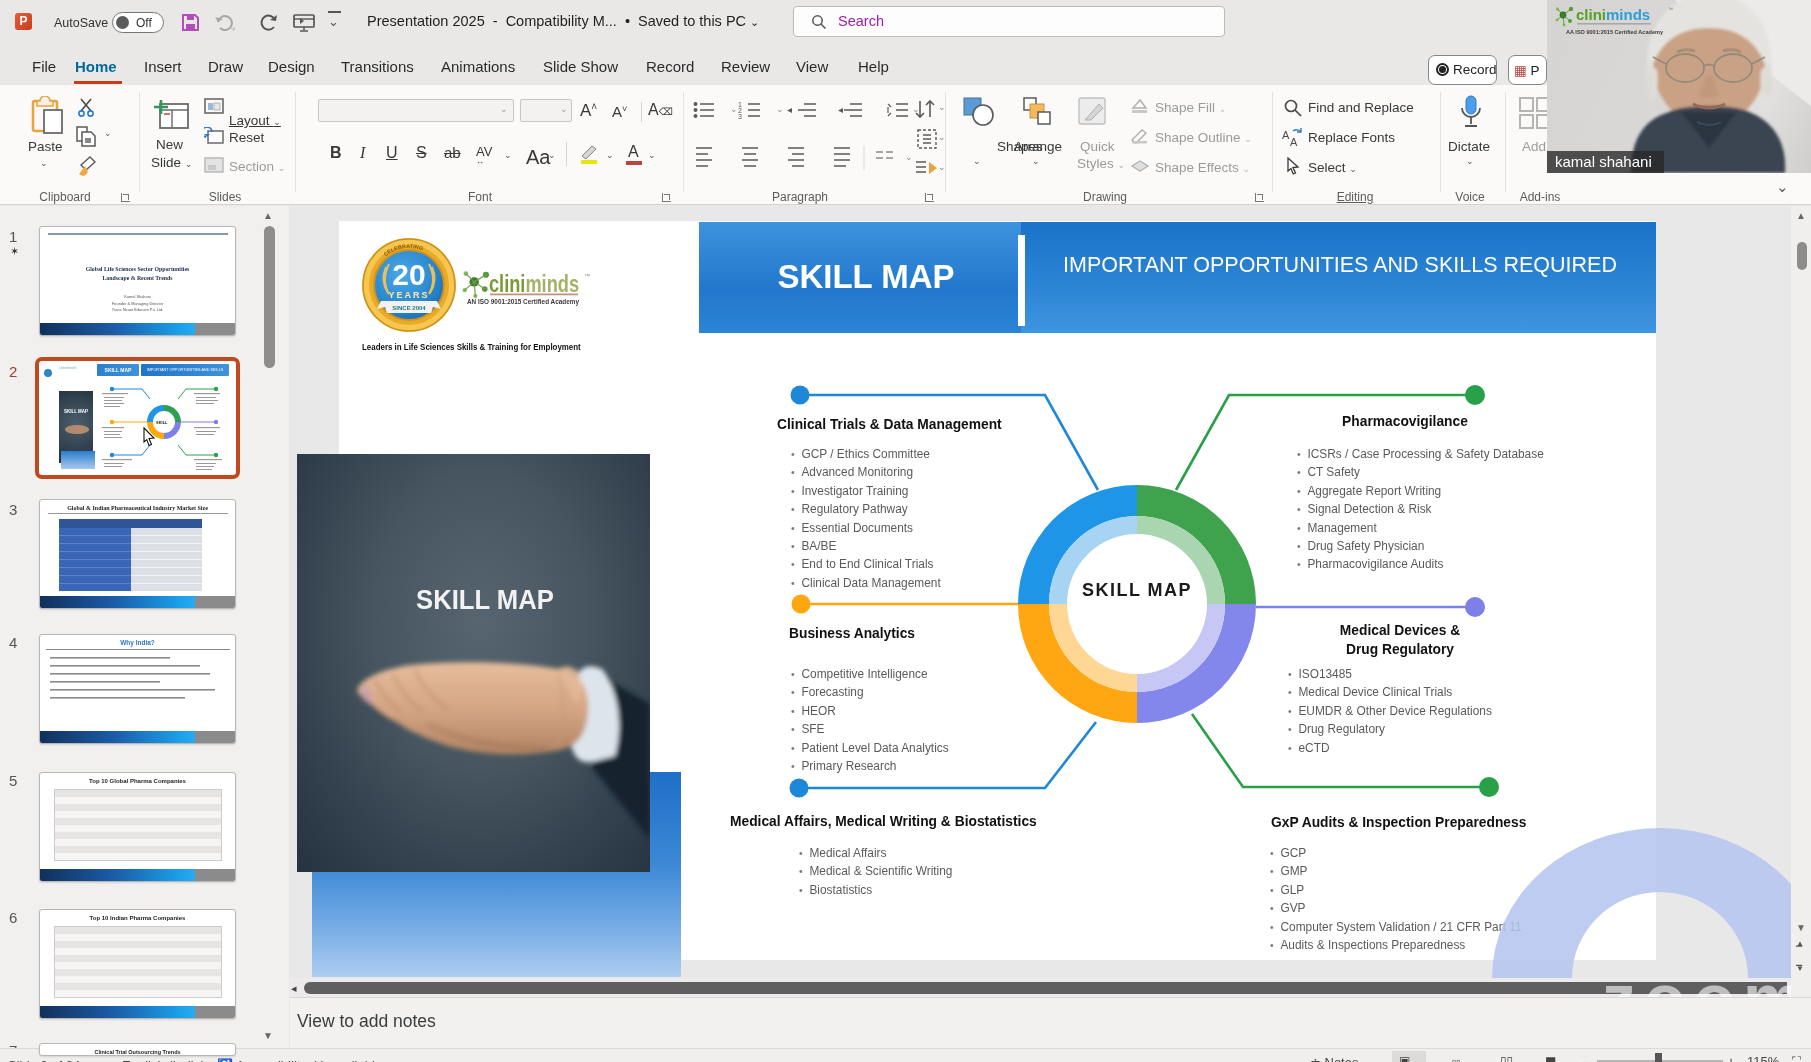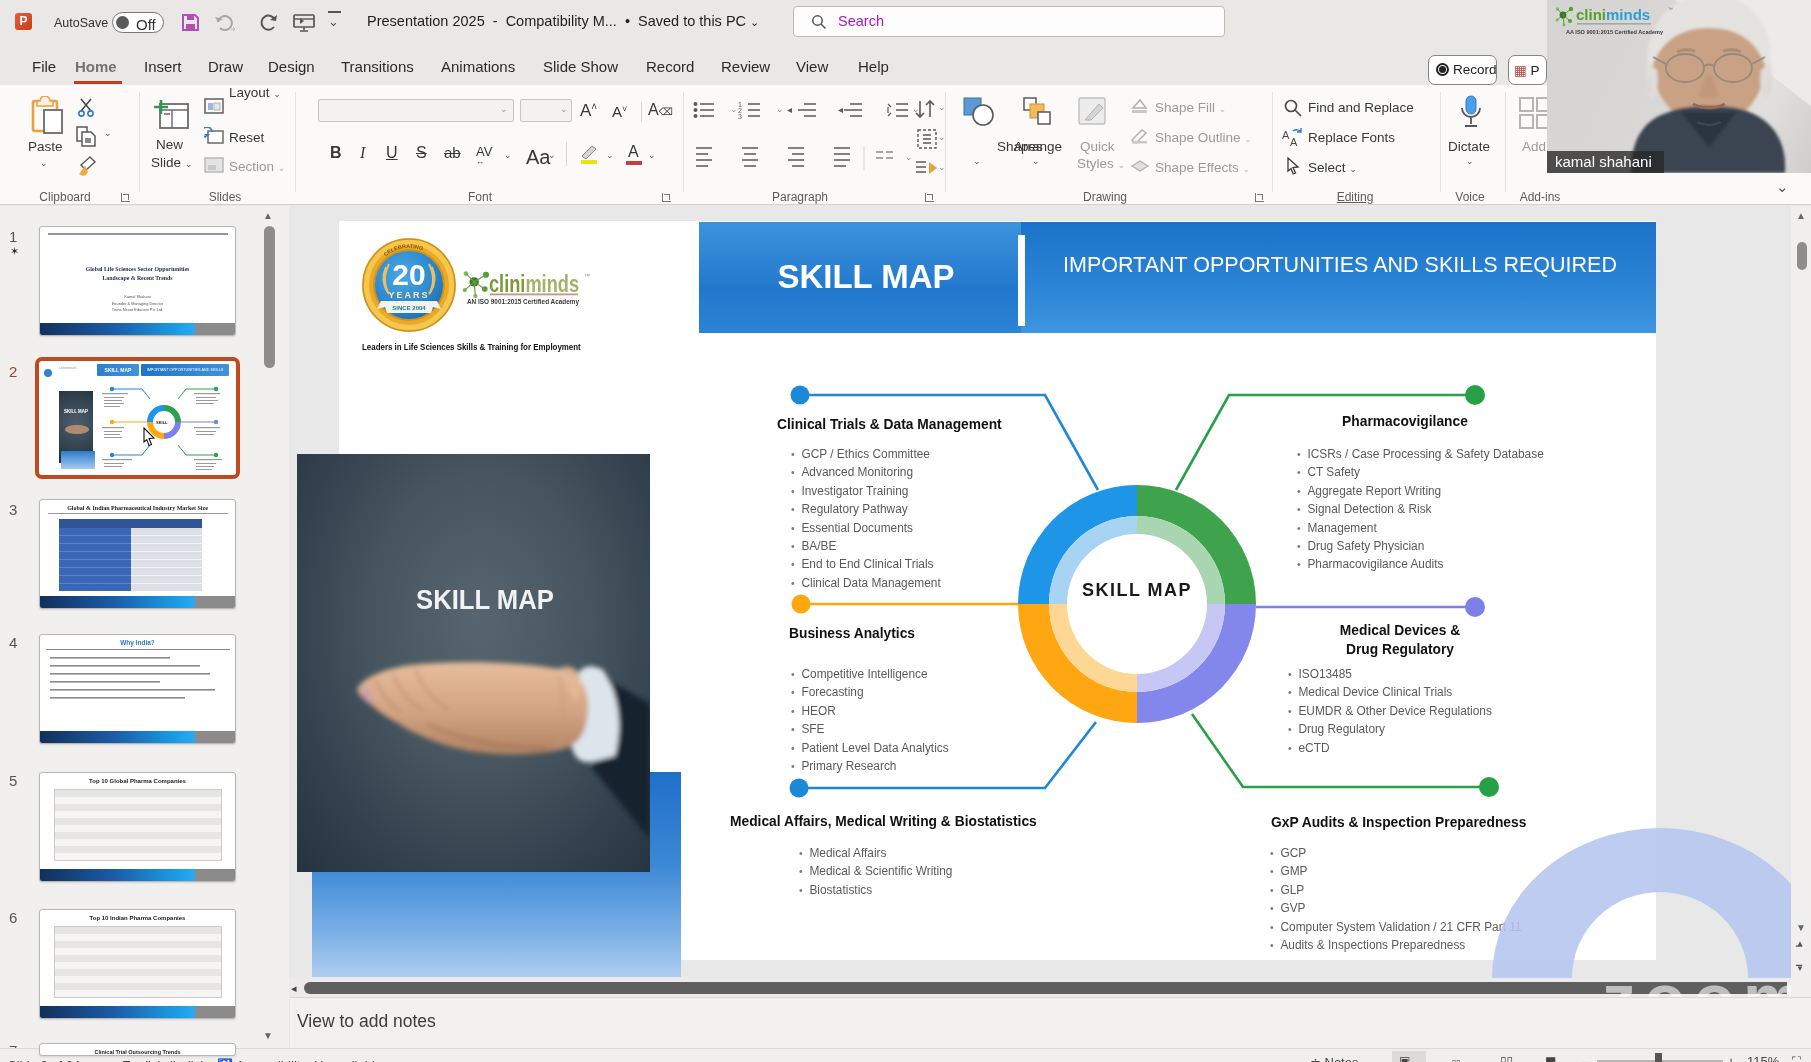--- a/index.html
+++ b/index.html
@@ -41,21 +41,21 @@
   #statusbar { left:0; top:1048px; width:1811px; height:14px; background:#f0efee; border-top:1px solid #dbd9d7; }
 </style>
 </head>
 <body>
 <div id="stage">
   <div class="abs" id="titlebar">
     <div class="abs" style="left:15px;top:13px;width:17px;height:17px;border-radius:3px;background:linear-gradient(135deg,#e85d3a,#c43e1c);color:#fff;font-size:12px;font-weight:bold;text-align:center;line-height:17px;">P</div>
     <div class="abs" style="left:54px;top:16px;font-size:12.5px;color:#333;">AutoSave</div>
     <div class="abs" style="left:112px;top:12px;width:52px;height:21px;border:1px solid #767676;border-radius:11px;background:#fff;">
       <div class="abs" style="left:3px;top:3px;width:13px;height:13px;border-radius:50%;background:#5a5a5a;"></div>
-      <div class="abs" style="left:23px;top:3px;font-size:15px;color:#333;">Off</div>
+      <div class="abs" style="left:23px;top:3px;font-size:12px;color:#333;">Off</div>
     </div>
     <svg class="abs" style="left:181px;top:13px;" width="19" height="19" viewBox="0 0 19 19">
         <path d="M2 2 h12 l3 3 v12 h-15 z" fill="none" stroke="#b14eb8" stroke-width="2"></path>
         <rect x="5" y="11" width="9" height="6" fill="#b14eb8"></rect>
         <rect x="6" y="2" width="7" height="5" fill="#b14eb8"></rect>
       </svg>
     <svg class="abs" style="left:214px;top:13px;" width="22" height="20" viewBox="0 0 22 20">
         <path d="M4 9 a7 7 0 1 1 2 6" fill="none" stroke="#a9a6a3" stroke-width="2"></path>
         <path d="M1 4 l3 5 5-3 z" fill="#a9a6a3"></path>
         <path d="M17 16 l4 0 m-2-2 l2 2 -2 2" stroke="#bbb" stroke-width="1" fill="none"></path>
@@ -76,21 +76,21 @@
     <div class="abs" style="left:793px;top:6px;width:432px;height:31px;background:#fdfdfd;border:1px solid #bdbab7;border-radius:4px;">
       <svg class="abs" style="left:17px;top:7px;" width="16" height="16" viewBox="0 0 16 16">
           <circle cx="6.5" cy="6.5" r="4.7" fill="none" stroke="#555" stroke-width="1.5"></circle>
           <path d="M10 10 L14.5 14.5" stroke="#555" stroke-width="1.5"></path>
         </svg>
       <div class="abs" style="left:44px;top:6px;font-size:14.5px;color:#a21caf;">Search</div>
     </div>
   </div>
   <div class="abs" id="tabsrow">
     <div class="tab" style="left:32px;">File</div>
-    <div class="tab" style="left:75px;color:#737373;font-weight:bold;">Home</div>
+    <div class="tab" style="left:75px;color:#0369a1;font-weight:bold;">Home</div>
     <div class="abs" style="left:74px;top:35px;width:48px;height:3px;background:#c43e1c;"></div>
     <div class="tab" style="left:144px;">Insert</div>
     <div class="tab" style="left:208px;">Draw</div>
     <div class="tab" style="left:268px;">Design</div>
     <div class="tab" style="left:341px;">Transitions</div>
     <div class="tab" style="left:441px;">Animations</div>
     <div class="tab" style="left:543px;">Slide Show</div>
     <div class="tab" style="left:646px;">Record</div>
     <div class="tab" style="left:721px;">Review</div>
     <div class="tab" style="left:796px;">View</div>
@@ -138,21 +138,21 @@
       <path d="M9 2 v14 M2 9 h14" stroke="#2e9959" stroke-width="2.6"></path>
       <path d="M12 16 h6" stroke="#c0504d" stroke-width="1.6"></path>
     </svg>
     <div class="btxt" style="left:156px;top:52px;font-size:13.5px;">New</div>
     <div class="btxt" style="left:151px;top:70px;font-size:13.5px;">Slide <span class="chev">⌄</span></div>
     <svg class="abs" style="left:204px;top:13px;" width="20" height="16" viewBox="0 0 20 16">
         <rect x="1" y="1" width="18" height="14" fill="none" stroke="#6a6a6a" stroke-width="1.6"></rect>
         <rect x="4" y="5" width="5" height="7" fill="#9ab7dc"></rect>
         <rect x="10" y="5" width="6" height="7" fill="#e8e8e8" stroke="#999" stroke-width=".7"></rect>
       </svg>
-    <div class="btxt" style="left:229px;top:0;font-size:13.5px;">Layout <span class="chev">⌄</span></div>
+    <div class="btxt" style="left:229px;top:28px;font-size:13.5px;text-decoration:underline;">Layout <span class="chev">⌄</span></div>
     <svg class="abs" style="left:204px;top:42px;" width="20" height="17" viewBox="0 0 20 17">
         <rect x="4" y="4" width="15" height="12" fill="#fff" stroke="#6a6a6a" stroke-width="1.5"></rect>
         <path d="M8 5 a5 5 0 1 0 -6 5" fill="none" stroke="#2f7bd0" stroke-width="1.8"></path>
         <path d="M0 7 l3 3 3-3" fill="#2f7bd0"></path>
       </svg>
     <div class="btxt" style="left:229px;top:45px;font-size:13.5px;">Reset</div>
     <svg class="abs" style="left:204px;top:72px;" width="20" height="16" viewBox="0 0 20 16">
         <rect x="1" y="1" width="18" height="14" fill="#e3e3e3" stroke="#b5b5b5" stroke-width="1.4"></rect>
         <rect x="4" y="8" width="8" height="5" fill="#c9c9c9"></rect>
       </svg>

